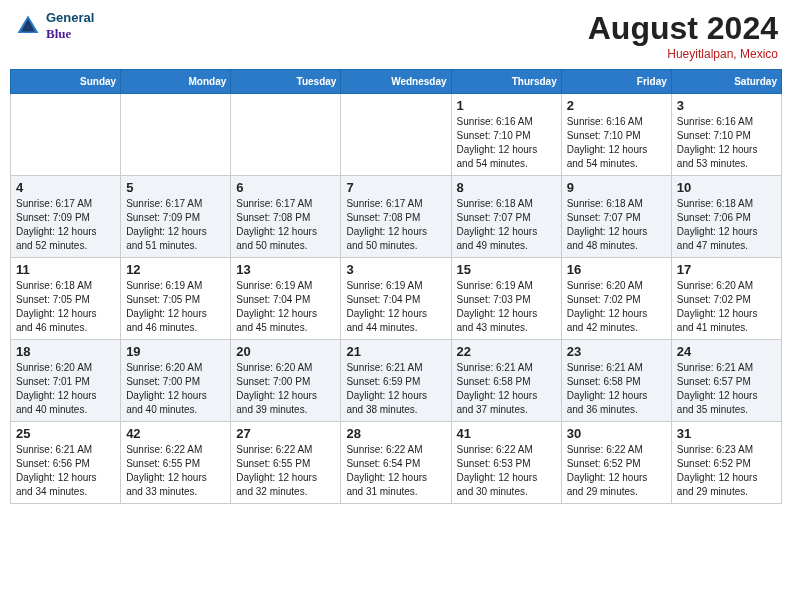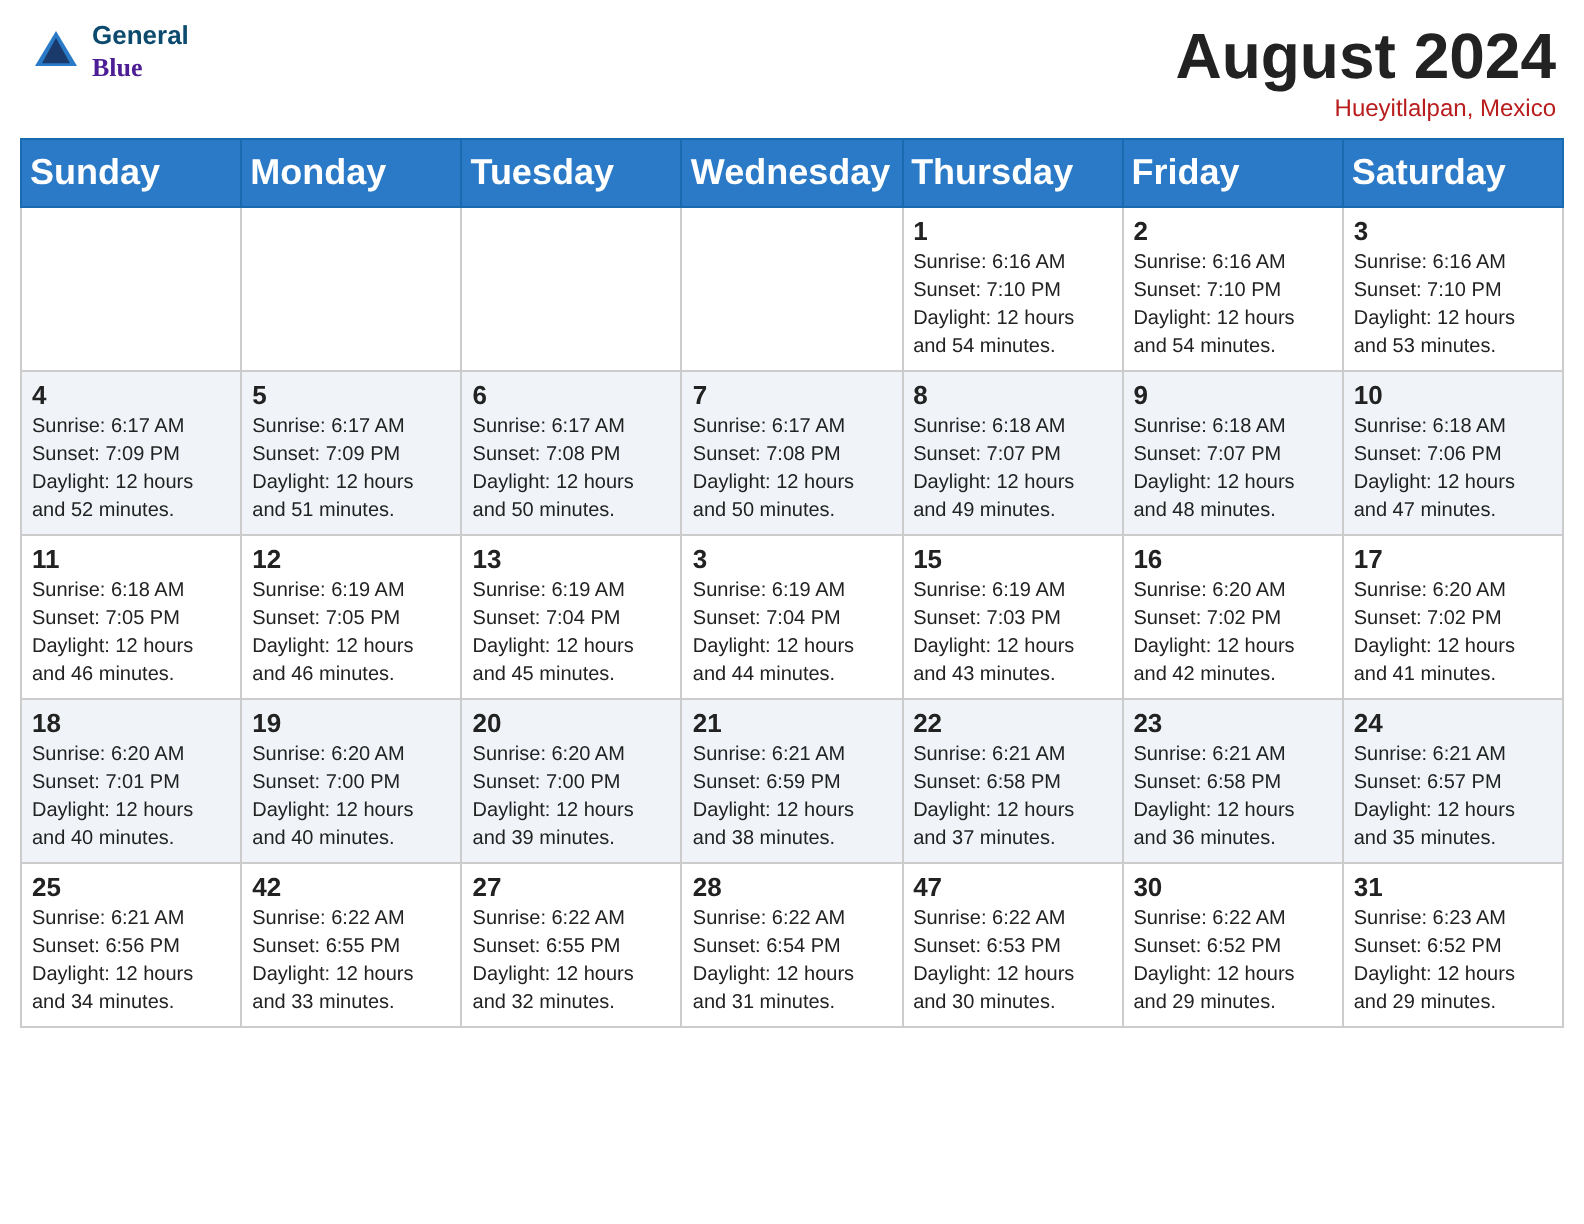--- a/index.html
+++ b/index.html
@@ -50,24 +50,24 @@
       color: #b91c1c;
     }
     .calendar {
       width: 100%;
       border-collapse: collapse;
       border: 1px solid #ccc;
     }
     .calendar th {
       background: #2a7ac7;
       color: #fff;
-      font-size: 18px;
+      font-size: 10px;
       font-weight: bold;
       padding: 6px 4px;
-      text-align: left;
+      text-align: right;
       border: 1px solid #1a6ab0;
     }
     .calendar td {
       vertical-align: top;
       border: 1px solid #ccc;
       padding: 4px 5px;
       width: 110px;
       min-height: 80px;
       font-size: 10.5px;
       color: #222;
@@ -331,21 +331,21 @@
 and 32 minutes.</div>
         </td>
         <td>
           <span class="day-number">28</span>
           <div class="day-info" style="white-space: pre-line;">Sunrise: 6:22 AM
 Sunset: 6:54 PM
 Daylight: 12 hours
 and 31 minutes.</div>
         </td>
         <td>
-          <span class="day-number">47</span>
+          <span class="day-number">41</span>
           <div class="day-info" style="white-space: pre-line;">Sunrise: 6:22 AM
 Sunset: 6:53 PM
 Daylight: 12 hours
 and 30 minutes.</div>
         </td>
         <td>
           <span class="day-number">30</span>
           <div class="day-info" style="white-space: pre-line;">Sunrise: 6:22 AM
 Sunset: 6:52 PM
 Daylight: 12 hours

